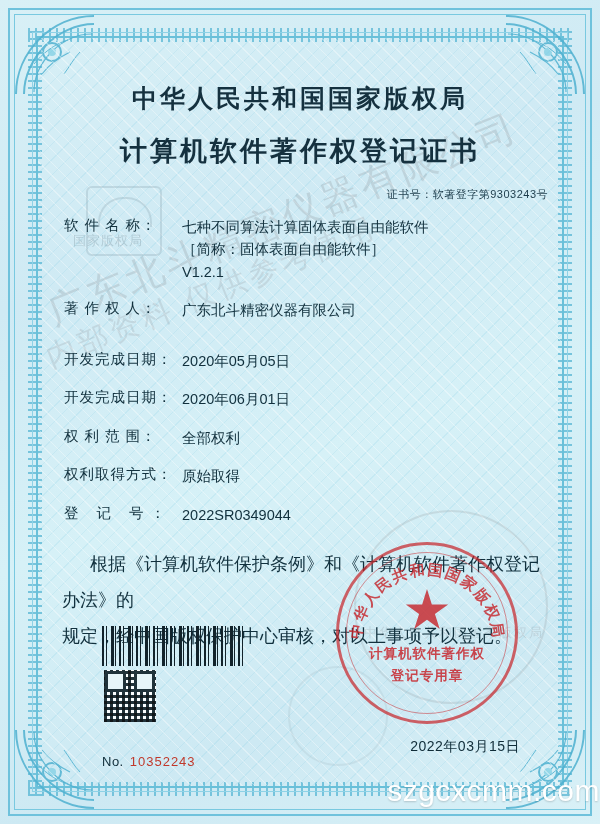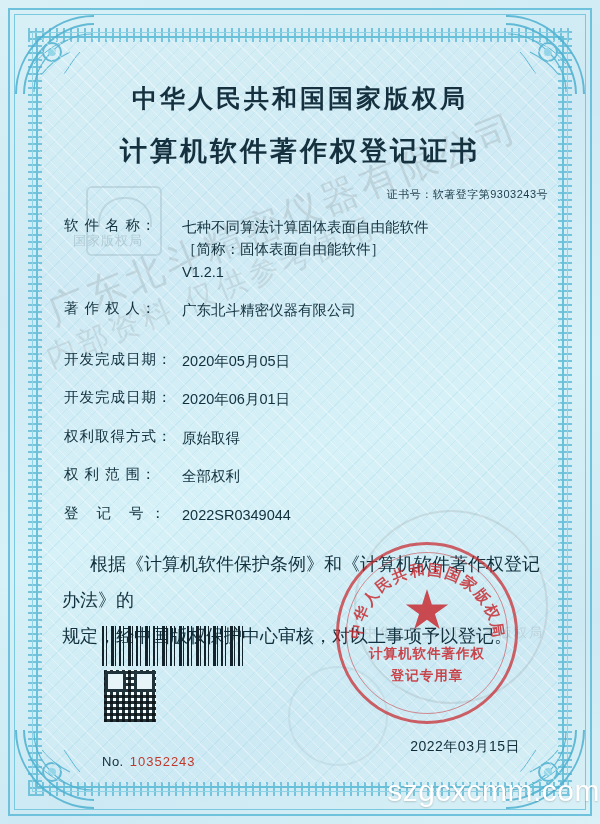--- a/index.html
+++ b/index.html
@@ -469,27 +469,27 @@
         <div class="field-label">开发完成日期：</div>
         <div class="field-value">2020年05月05日</div>
       </div>
 
       <div class="field-row">
         <div class="field-label">开发完成日期：</div>
         <div class="field-value">2020年06月01日</div>
       </div>
 
       <div class="field-row">
+        <div class="field-label">权 利 范 围：</div>
+        <div class="field-value">全部权利</div>
+      </div>
+
+      <div class="field-row">
         <div class="field-label">权利取得方式：</div>
         <div class="field-value">原始取得</div>
-      </div>
-
-      <div class="field-row">
-        <div class="field-label">权 利 范 围：</div>
-        <div class="field-value">全部权利</div>
       </div>
 
       <div class="field-row">
         <div class="field-label spaced">登 记 号：</div>
         <div class="field-value">2022SR0349044</div>
       </div>
 
     </div>
 
     <div class="statement">

